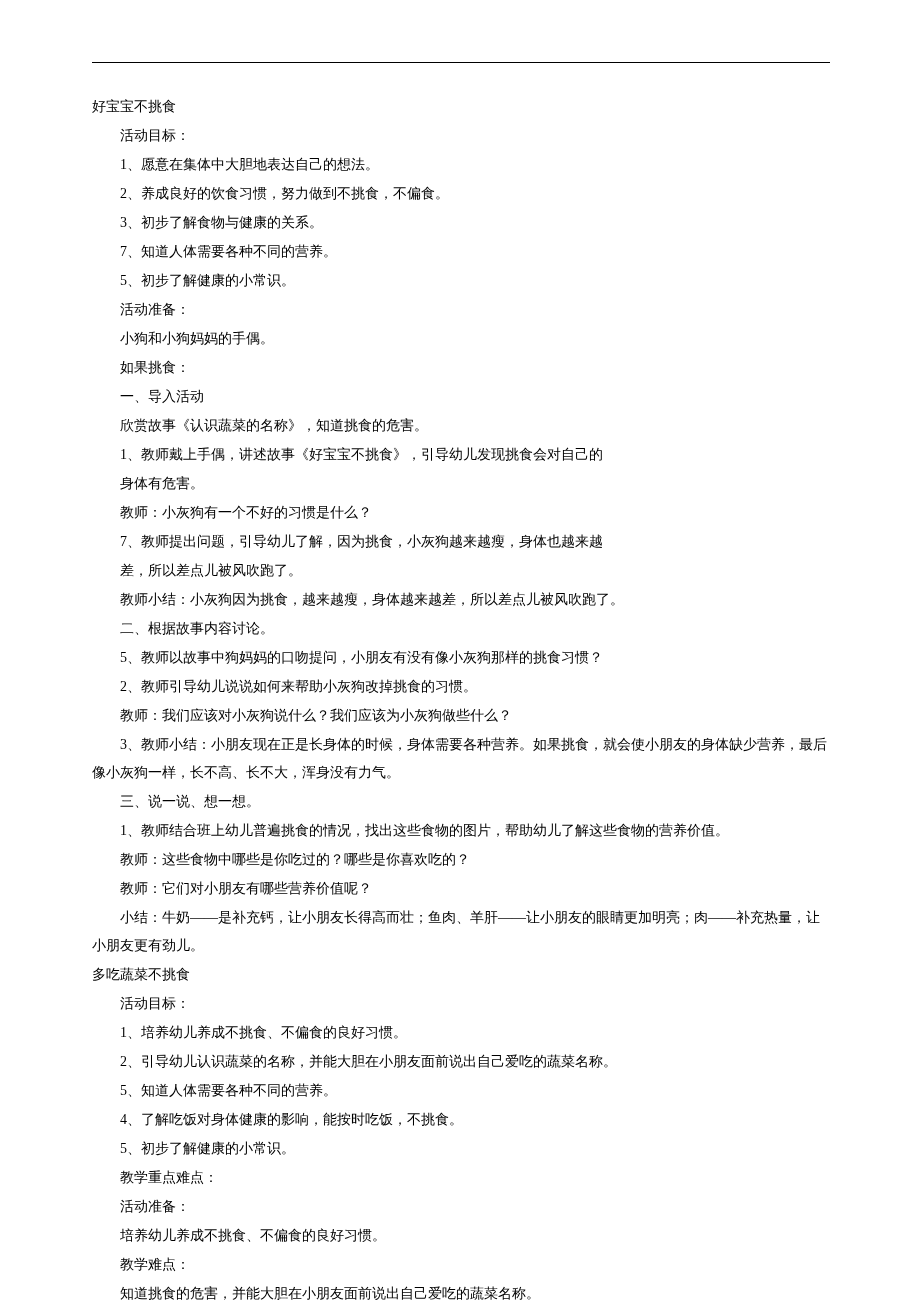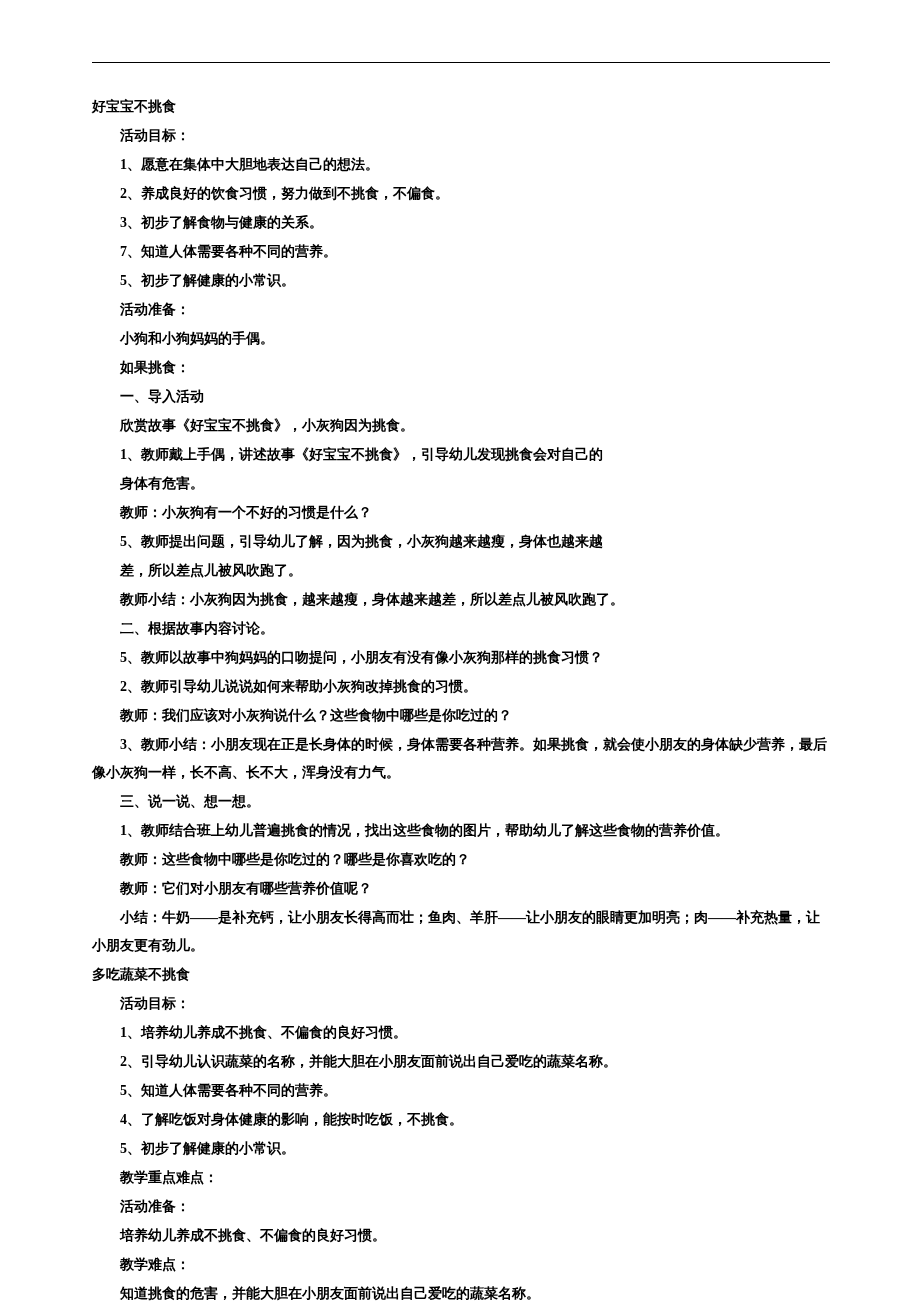--- a/index.html
+++ b/index.html
@@ -1,19 +1,18 @@
 <!DOCTYPE html>
 <html><head>
   <meta charset="utf-8">
   <style>
     * {
       margin: 1px;
       padding: 0;
       box-sizing: border-box;
-      font-weight: bold;
     }
     body {
       font-family: "SimSun", "宋体", serif;
       font-size: 14px;
       line-height: 2;
       color: #000;
       background: #fff;
       width: 920px;
       margin: 0 auto;
       padding: 60px 90px 40px 90px;
@@ -38,31 +37,31 @@
 <p class="indent">活动目标：</p>
 <p class="indent">1、愿意在集体中大胆地表达自己的想法。</p>
 <p class="indent">2、养成良好的饮食习惯，努力做到不挑食，不偏食。</p>
 <p class="indent">3、初步了解食物与健康的关系。</p>
 <p class="indent">7、知道人体需要各种不同的营养。</p>
 <p class="indent">5、初步了解健康的小常识。</p>
 <p class="indent">活动准备：</p>
 <p class="indent">小狗和小狗妈妈的手偶。</p>
 <p class="indent">如果挑食：</p>
 <p class="indent">一、导入活动</p>
-<p class="indent">欣赏故事《好宝宝不挑食》，小灰狗因为挑食。</p>
+<p class="indent">欣赏故事《认识蔬菜的名称》，知道挑食的危害。</p>
 <p class="indent">1、教师戴上手偶，讲述故事《好宝宝不挑食》，引导幼儿发现挑食会对自己的</p>
 <p class="indent">身体有危害。</p>
 <p class="indent">教师：小灰狗有一个不好的习惯是什么？</p>
-<p class="indent">5、教师提出问题，引导幼儿了解，因为挑食，小灰狗越来越瘦，身体也越来越</p>
+<p class="indent">7、教师提出问题，引导幼儿了解，因为挑食，小灰狗越来越瘦，身体也越来越</p>
 <p class="indent">差，所以差点儿被风吹跑了。</p>
 <p class="indent">教师小结：小灰狗因为挑食，越来越瘦，身体越来越差，所以差点儿被风吹跑了。</p>
 <p class="indent">二、根据故事内容讨论。</p>
 <p class="indent">5、教师以故事中狗妈妈的口吻提问，小朋友有没有像小灰狗那样的挑食习惯？</p>
 <p class="indent">2、教师引导幼儿说说如何来帮助小灰狗改掉挑食的习惯。</p>
-<p class="indent">教师：我们应该对小灰狗说什么？这些食物中哪些是你吃过的？</p>
+<p class="indent">教师：我们应该对小灰狗说什么？我们应该为小灰狗做些什么？</p>
 <p class="indent">3、教师小结：小朋友现在正是长身体的时候，身体需要各种营养。如果挑食，就会使小朋友的身体缺少营养，最后像小灰狗一样，长不高、长不大，浑身没有力气。</p>
 <p class="indent">三、说一说、想一想。</p>
 <p class="indent">1、教师结合班上幼儿普遍挑食的情况，找出这些食物的图片，帮助幼儿了解这些食物的营养价值。</p>
 <p class="indent">教师：这些食物中哪些是你吃过的？哪些是你喜欢吃的？</p>
 <p class="indent">教师：它们对小朋友有哪些营养价值呢？</p>
 <p class="indent">小结：牛奶——是补充钙，让小朋友长得高而壮；鱼肉、羊肝——让小朋友的眼睛更加明亮；肉——补充热量，让小朋友更有劲儿。</p>
 
 <p class="title">多吃蔬菜不挑食</p>
 <p class="indent">活动目标：</p>
 <p class="indent">1、培养幼儿养成不挑食、不偏食的良好习惯。</p>

